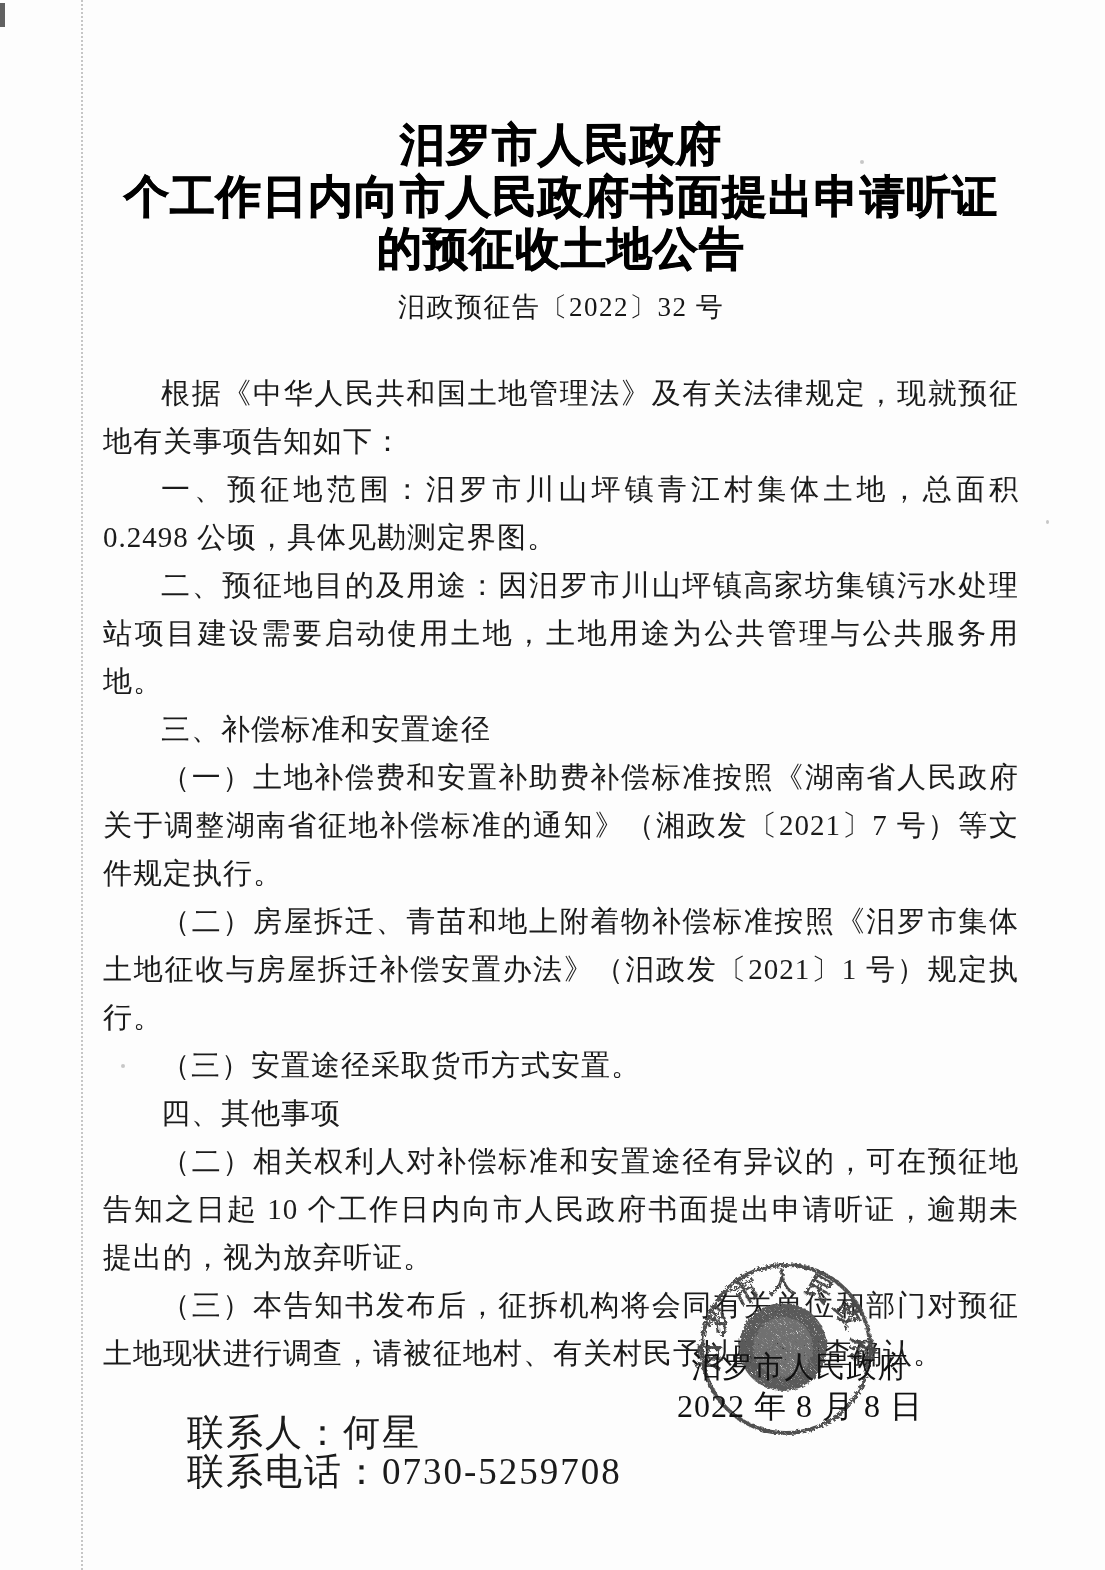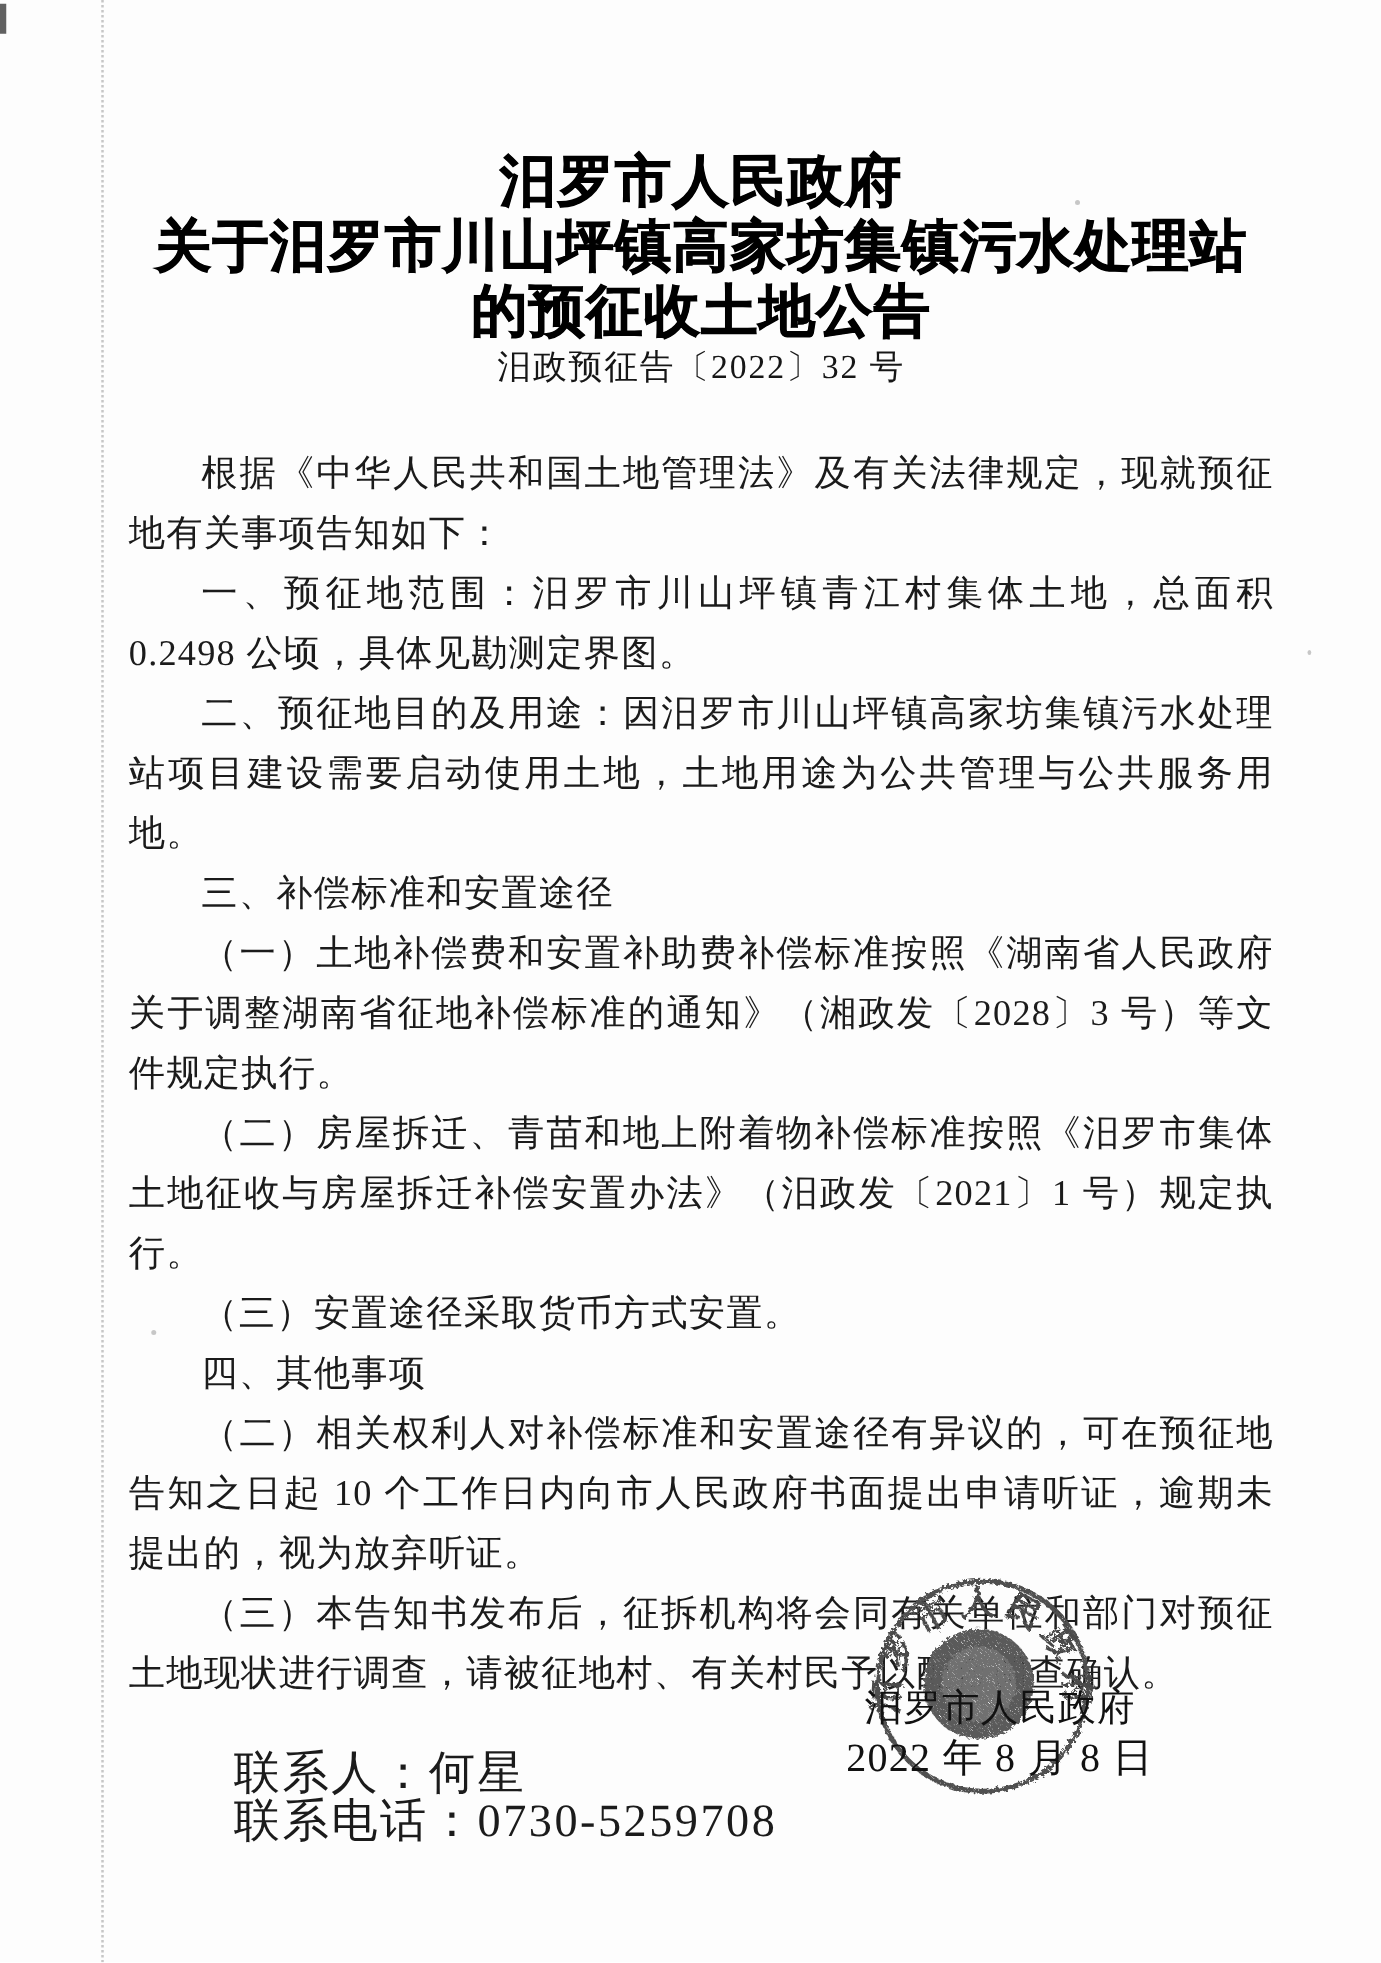--- a/index.html
+++ b/index.html
@@ -47,20 +47,21 @@
     margin-top: 119px;
     text-align: center;
     font-size: 45px;
     line-height: 52px;
     font-weight: 900;
     color: #000;
     -webkit-text-stroke: 0.8px #000;
     letter-spacing: 1px;
   }
   .doc-number {
+    margin-top: 14px;
     text-align: center;
     font-size: 27px;
     letter-spacing: 1.5px;
     color: #161616;
   }
   .body-text {
     margin-top: 44px;
     font-size: 29px;
     line-height: 48px;
     letter-spacing: 1px;
@@ -117,32 +118,32 @@
   <div class="corner-mark"></div>
   <div class="speck s1"></div>
   <div class="speck s2"></div>
   <div class="speck s3"></div>
   <div class="speck s4"></div>
 
   <div class="content">
 
     <div class="title-block">
       <div>汨罗市人民政府</div>
-      <div>关于汨罗市川山坪镇高家坊集镇污水处理站</div>
+      <div>个工作日内向市人民政府书面提出申请听证</div>
       <div>的预征收土地公告</div>
     </div>
 
     <div class="doc-number">汨政预征告〔2022〕32 号</div>
 
     <div class="body-text">
       <p>根据《中华人民共和国土地管理法》及有关法律规定，现就预征地有关事项告知如下：</p>
       <p>一、预征地范围：汨罗市川山坪镇青江村集体土地，总面积 0.2498 公顷，具体见勘测定界图。</p>
       <p>二、预征地目的及用途：因汨罗市川山坪镇高家坊集镇污水处理站项目建设需要启动使用土地，土地用途为公共管理与公共服务用地。</p>
       <p>三、补偿标准和安置途径</p>
-      <p>（一）土地补偿费和安置补助费补偿标准按照《湖南省人民政府关于调整湖南省征地补偿标准的通知》（湘政发〔2028〕3 号）等文件规定执行。</p>
+      <p>（一）土地补偿费和安置补助费补偿标准按照《湖南省人民政府关于调整湖南省征地补偿标准的通知》（湘政发〔2021〕7 号）等文件规定执行。</p>
       <p>（二）房屋拆迁、青苗和地上附着物补偿标准按照《汨罗市集体土地征收与房屋拆迁补偿安置办法》（汨政发〔2021〕1 号）规定执行。</p>
       <p>（三）安置途径采取货币方式安置。</p>
       <p>四、其他事项</p>
       <p>（二）相关权利人对补偿标准和安置途径有异议的，可在预征地告知之日起 10 个工作日内向市人民政府书面提出申请听证，逾期未提出的，视为放弃听证。</p>
       <p>（三）本告知书发布后，征拆机构将会同有关单位和部门对预征土地现状进行调查，请被征地村、有关村民予以配合调查确认。</p>
     </div>
 
     <div class="contact-block">
       <div>联系人：何星</div>
       <div>联系电话：0730-5259708</div>

